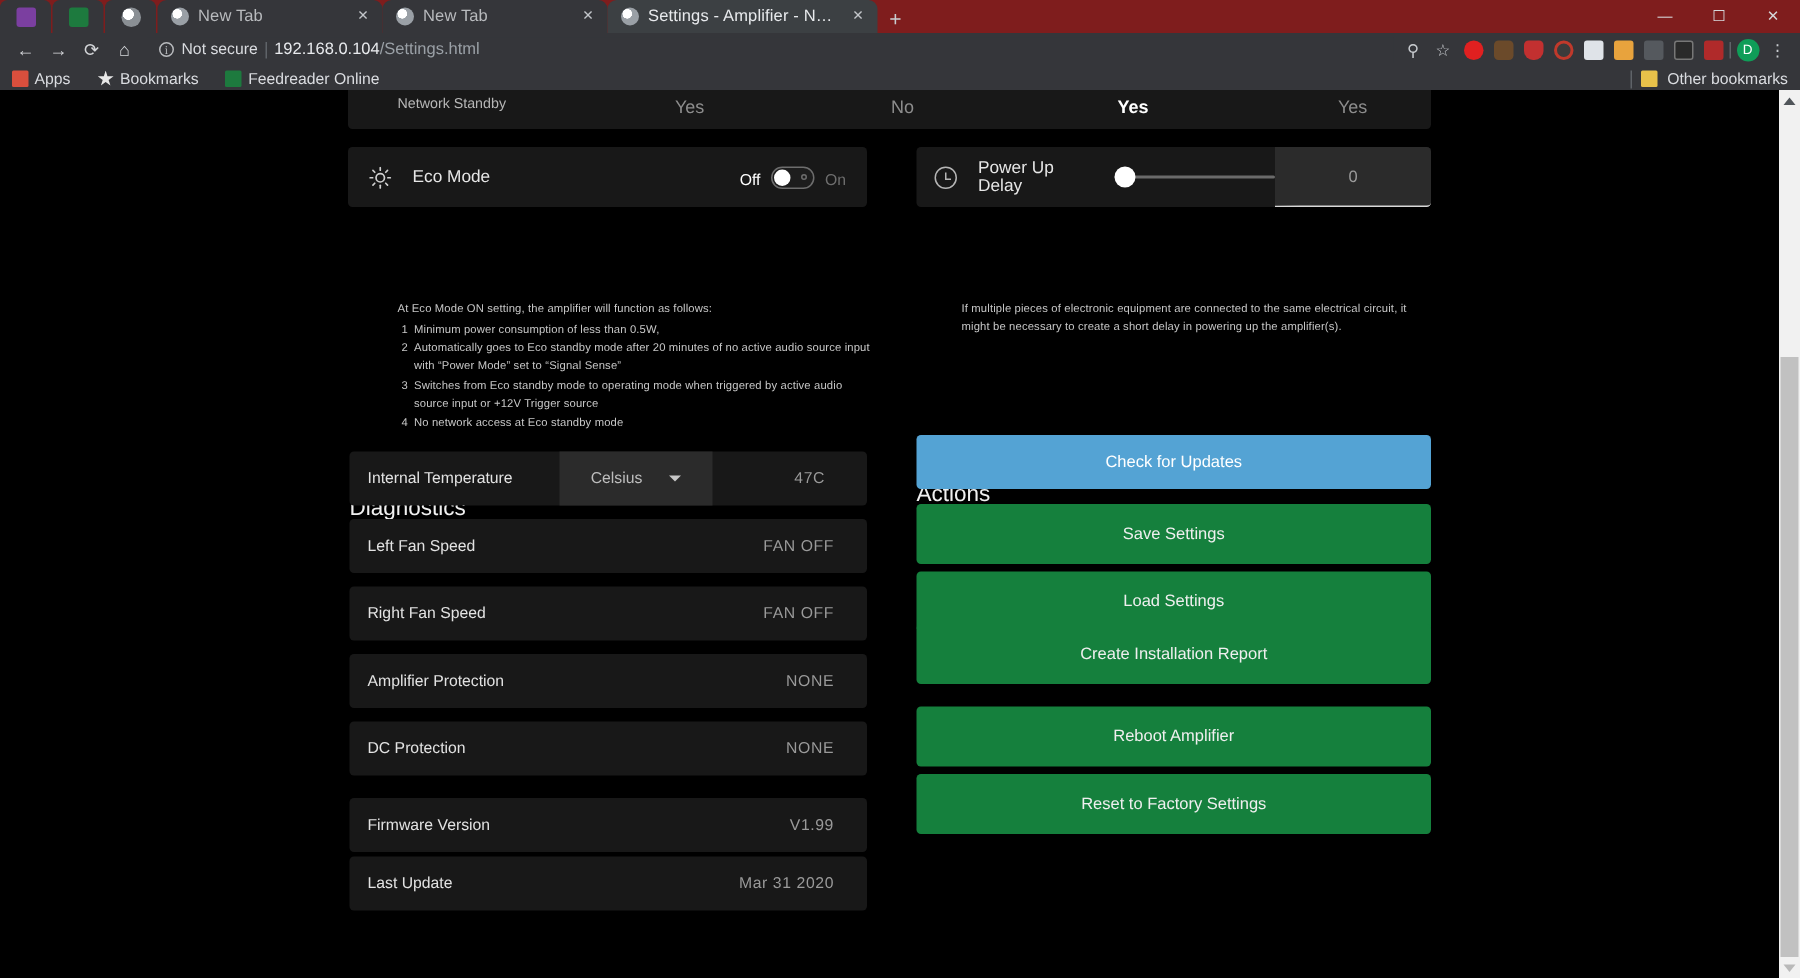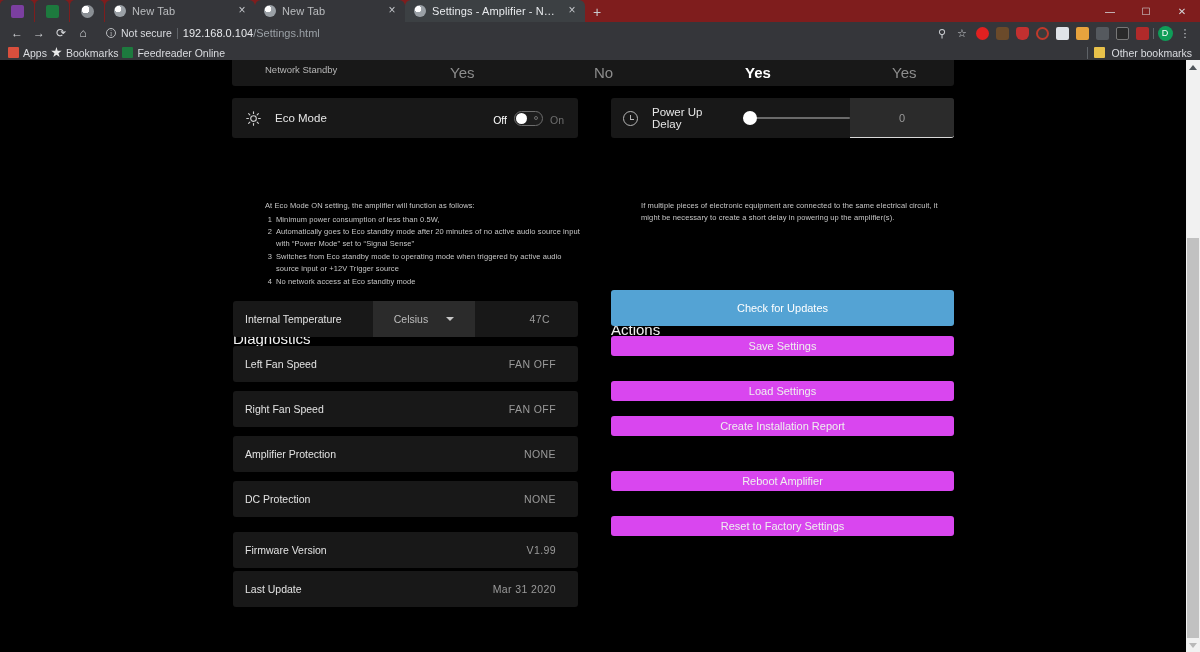--- a/index.html
+++ b/index.html
@@ -83,21 +83,21 @@
   .ext {
     width: 13px; height: 13px; border-radius: 2px; display:block;
   }
   .profile-ico {
     width: 15px; height: 15px; border-radius: 50%; background: #0f9d58;
     color: #fff; font-size: 9px; display:flex; align-items:center; justify-content:center;
   }
 
   .bookmarks {
     height: 18px; background: #35363a; display: flex; align-items: center;
-    padding: 0 8px; gap: 4px; font-size: 10.5px; color: #dadce0;
+    padding: 0 8px; gap: 18px; font-size: 10.5px; color: #dadce0;
     border-bottom: 1px solid #000;
   }
   .bm { display: flex; align-items: center; gap: 4px; }
   .bm-ico { width: 11px; height: 11px; border-radius: 1px; display: block; }
   .bm-right { margin-left: auto; display: flex; align-items: center; gap: 6px; }
   .bm-divider { width: 1px; height: 12px; background: #5f6368; }
 
   
   .viewport {
     position: absolute; left: 0; top: 60px; width: 1200px; height: 592px;
@@ -108,21 +108,21 @@
   .panel-row {
     position: absolute; background: #181818; border-radius: 3px;
   }
 
   
   .table-strip {
     left: 232px; top: 0px; width: 722px; height: 26px;
     background: #181818; border-radius: 0 0 3px 3px;
   }
   .ts-label { position: absolute; left: 33px; top: 4px; font-size: 9.5px; color: #b6b6b6; }
-  .ts-val { position: absolute; top: 4px; font-size: 15px; color: #8d8d8d; text-align: right; }
+  .ts-val { position: absolute; top: 4px; font-size: 12px; color: #8d8d8d; text-align: right; }
   .ts-val.bold { color: #ffffff; font-weight: bold; }
 
   
   .eco-card {
     left: 232px; top: 38px; width: 346px; height: 40px;
     background: #181818; border-radius: 3px;
     display: flex; align-items: center; padding: 0 14px;
   }
   .sun-icon { width: 15px; height: 15px; position: relative; flex: 0 0 15px; }
   .eco-title { margin-left: 14px; font-size: 11.5px; color: #e6e6e6; }
@@ -214,22 +214,22 @@
     gap: 18px;
   }
   .diag-select .sv { font-size: 10.5px; color: #bdbdbd; }
   .caret {
     width: 0; height: 0; border-left: 4px solid transparent; border-right: 4px solid transparent;
     border-top: 4px solid #c6c6c6;
   }
 
   
   .act-btn {
-    position: absolute; left: 611px; width: 343px; height: 20px;
-    background: #d946ef; border-radius: 3px; border: none;
+    position: absolute; left: 611px; width: 343px; height: 40px;
+    background: #15803d; border-radius: 3px; border: none;
     display: flex; align-items: center; justify-content: center;
     color: #efefef; font-size: 11px; font-family: "Liberation Sans", sans-serif;
   }
   .act-btn.primary { background: #54a3d4; color: #ffffff; height: 36px; }
 
   
   .scrollbar {
     position: absolute; right: 0; top: 60px; width: 14px; height: 592px;
     background: #f1f1f1;
   }

